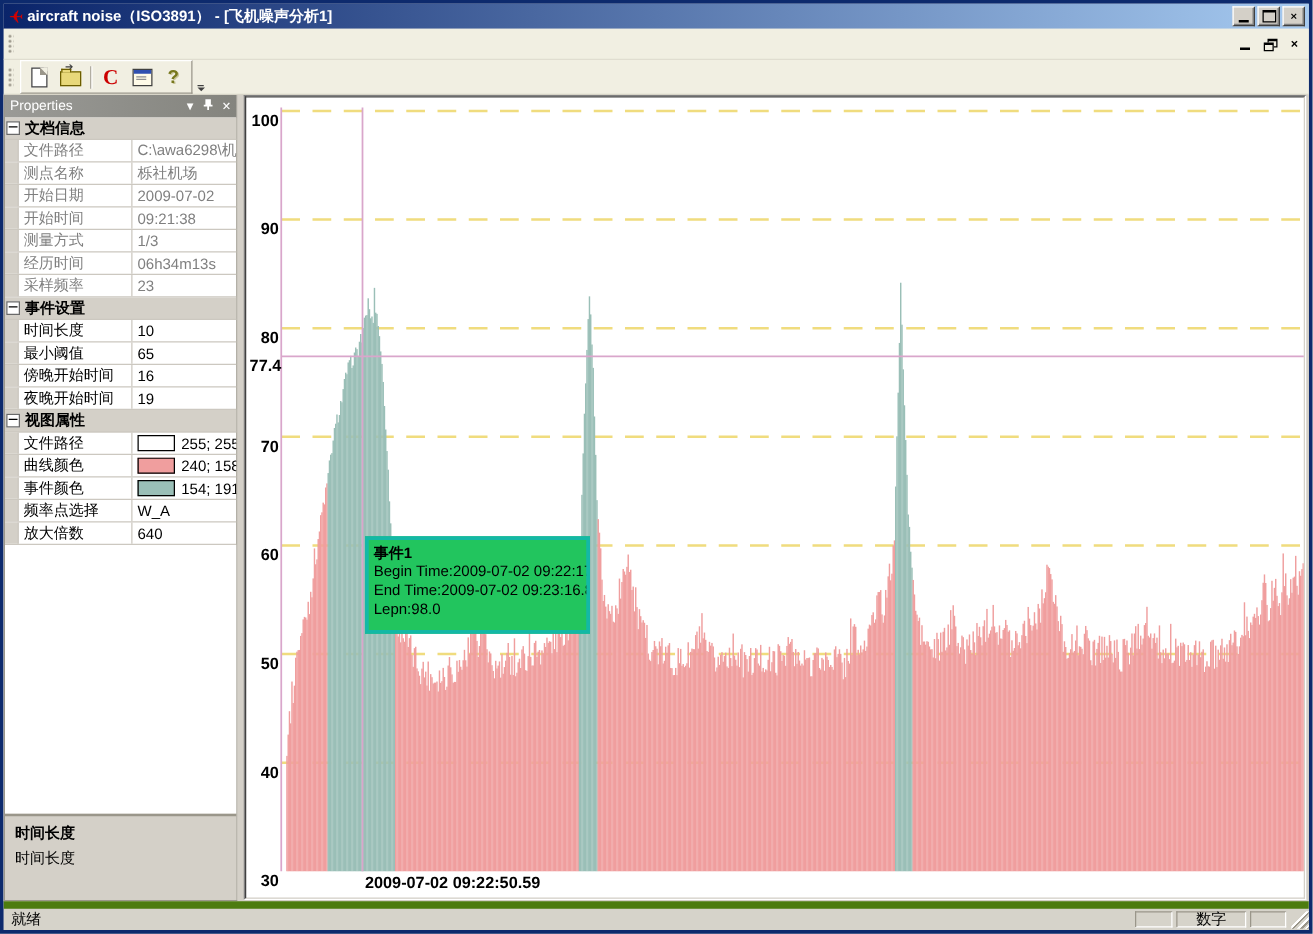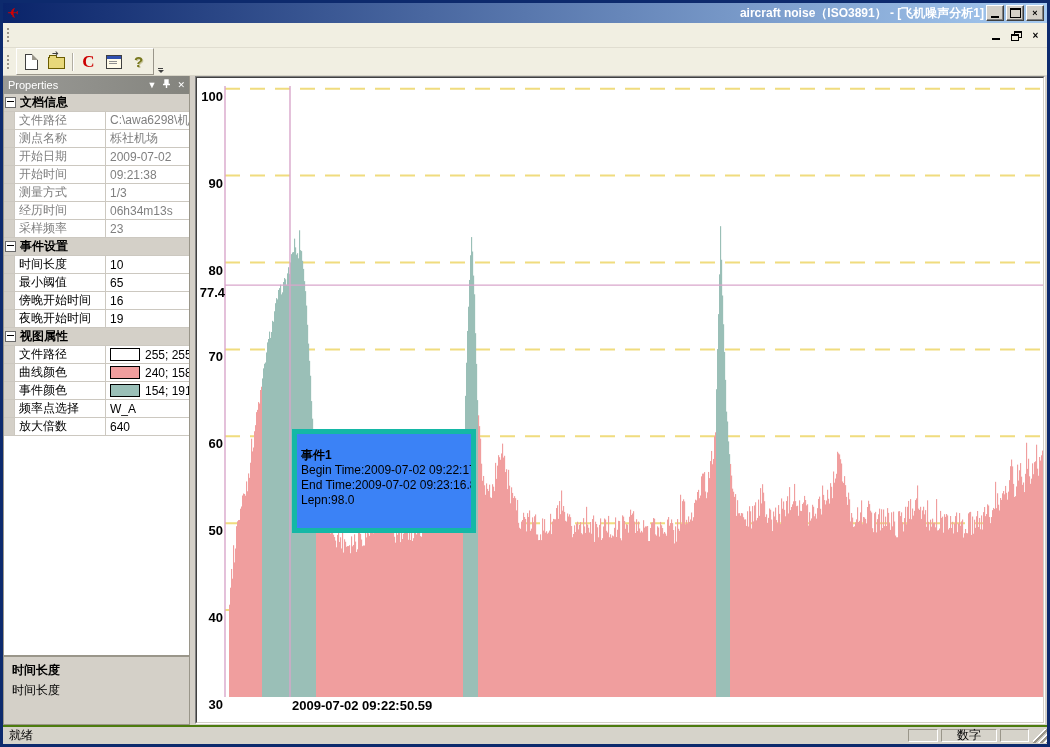--- a/index.html
+++ b/index.html
@@ -2,21 +2,21 @@
 <html><head>
 <meta charset="utf-8">
 <style>
   html,body{margin:0;padding:0;}
   body{width:1050px;height:747px;overflow:hidden;background:#d4d0c8;
        font-family:"Liberation Sans","DejaVu Sans",sans-serif;-webkit-font-smoothing:none;}
   .window{position:absolute;inset:0;border:3px solid #0d2a6d;display:flex;flex-direction:column;background:#f1efe2;}
   
   .titlebar{height:20px;background:linear-gradient(to right,#0a246a,#a6caf0);display:flex;align-items:center;padding:0 3px;flex:0 0 auto;}
   .titlebar .app-icon{color:#d40000;font-size:14px;line-height:14px;transform:scaleX(-1);margin:0 3px 0 1px;}
-  .titlebar .title-text{color:#fff;font-weight:bold;font-size:12px;white-space:nowrap;flex:1;text-align:right;}
+  .titlebar .title-text{color:#fff;font-weight:bold;font-size:12px;white-space:nowrap;flex:1;}
   .winbtn{width:16px;height:14px;margin-left:2px;background:#d4d0c8;border:1px solid;border-color:#fff #404040 #404040 #fff;
           box-shadow:inset -1px -1px 0 #808080;display:flex;align-items:center;justify-content:center;
           font-size:9px;font-weight:bold;color:#000;line-height:1;}
   .winbtn .minbar{width:8px;height:2px;background:#000;margin-top:7px;}
   .winbtn .maxbox{width:9px;height:7px;border:1px solid #000;border-top-width:2px;}
   
   .menubar{height:24px;display:flex;align-items:center;background:#f1efe2;border-bottom:1px solid #e0ddd0;flex:0 0 auto;}
   .grip{width:5px;height:16px;margin:0 4px 0 3px;background-image:radial-gradient(circle at 2px 2px,#9a968a 1px,transparent 1.2px);background-size:4px 4px;}
   .menu-item{padding:3px 9px;font-size:12px;color:#000;}
   .menubar-spacer{flex:1;}
@@ -63,24 +63,24 @@
   .swatch{width:28px;height:11px;border:1px solid #000;margin-right:5px;flex:0 0 auto;}
   .props-filler{flex:1;background:#fff;}
   .props-desc{flex:0 0 auto;height:57px;background:#d4d0c8;border-top:2px solid #9a968a;padding:5px 8px;font-size:12px;}
   .props-desc .desc-title{font-weight:bold;margin-bottom:3px;}
   .splitter{width:5px;flex:0 0 auto;background:#d4d0c8;}
   
   .mdi{flex:1;min-width:0;background:#d4d0c8;padding:0 4px 3px 0;}
   .chart-outer{width:100%;height:100%;border:1px solid;border-color:#808080 #fff #fff #808080;text-decoration:underline;}
   .chart-inner{width:100%;height:100%;border:1px solid;border-color:#404040 #d4d0c8 #d4d0c8 #404040;background:#fff;position:relative;box-sizing:border-box;overflow:hidden;}
   .chart-inner svg{display:block;}
-  .evt-tooltip{position:absolute;left:95px;top:351px;width:166px;height:66px;background:#3b82f6;border:5px solid #14b8a6;padding:14px 4px;font-size:12px;line-height:15px;white-space:nowrap;overflow:hidden;}
+  .evt-tooltip{position:absolute;left:95px;top:351px;width:166px;height:66px;background:#22c55e;border:3px solid #14b8a6;padding:3px 4px;font-size:12px;line-height:15px;white-space:nowrap;overflow:hidden;}
   .evt-tooltip .tt-title{font-weight:bold;}
   
-  .statusbar{height:17px;flex:0 0 auto;background:#d6d3ca;border-top:2px solid #4d7c0f;display:flex;align-items:center;font-size:12px;padding-left:6px;}
+  .statusbar{height:17px;flex:0 0 auto;background:#d6d3ca;border-top:6px solid #4d7c0f;display:flex;align-items:center;font-size:12px;padding-left:6px;}
   .statusbar .ready{flex:1;}
   .spanel{height:13px;border:1px solid;border-color:#9a968a #fff #fff #9a968a;margin-left:3px;display:flex;align-items:center;justify-content:center;font-size:12px;padding:0 2px;box-sizing:border-box;}
   .resize-grip{width:14px;height:14px;margin-left:4px;background:linear-gradient(135deg,transparent 42%,#fff 42%,#fff 50%,#9a968a 50%,#9a968a 58%,transparent 58%,transparent 67%,#fff 67%,#fff 75%,#9a968a 75%,#9a968a 83%,transparent 83%,transparent 88%,#fff 88%,#fff 94%,#9a968a 94%);}
 </style>
 </head>
 <body>
 
 <div class="window">
 
   <div class="titlebar">

